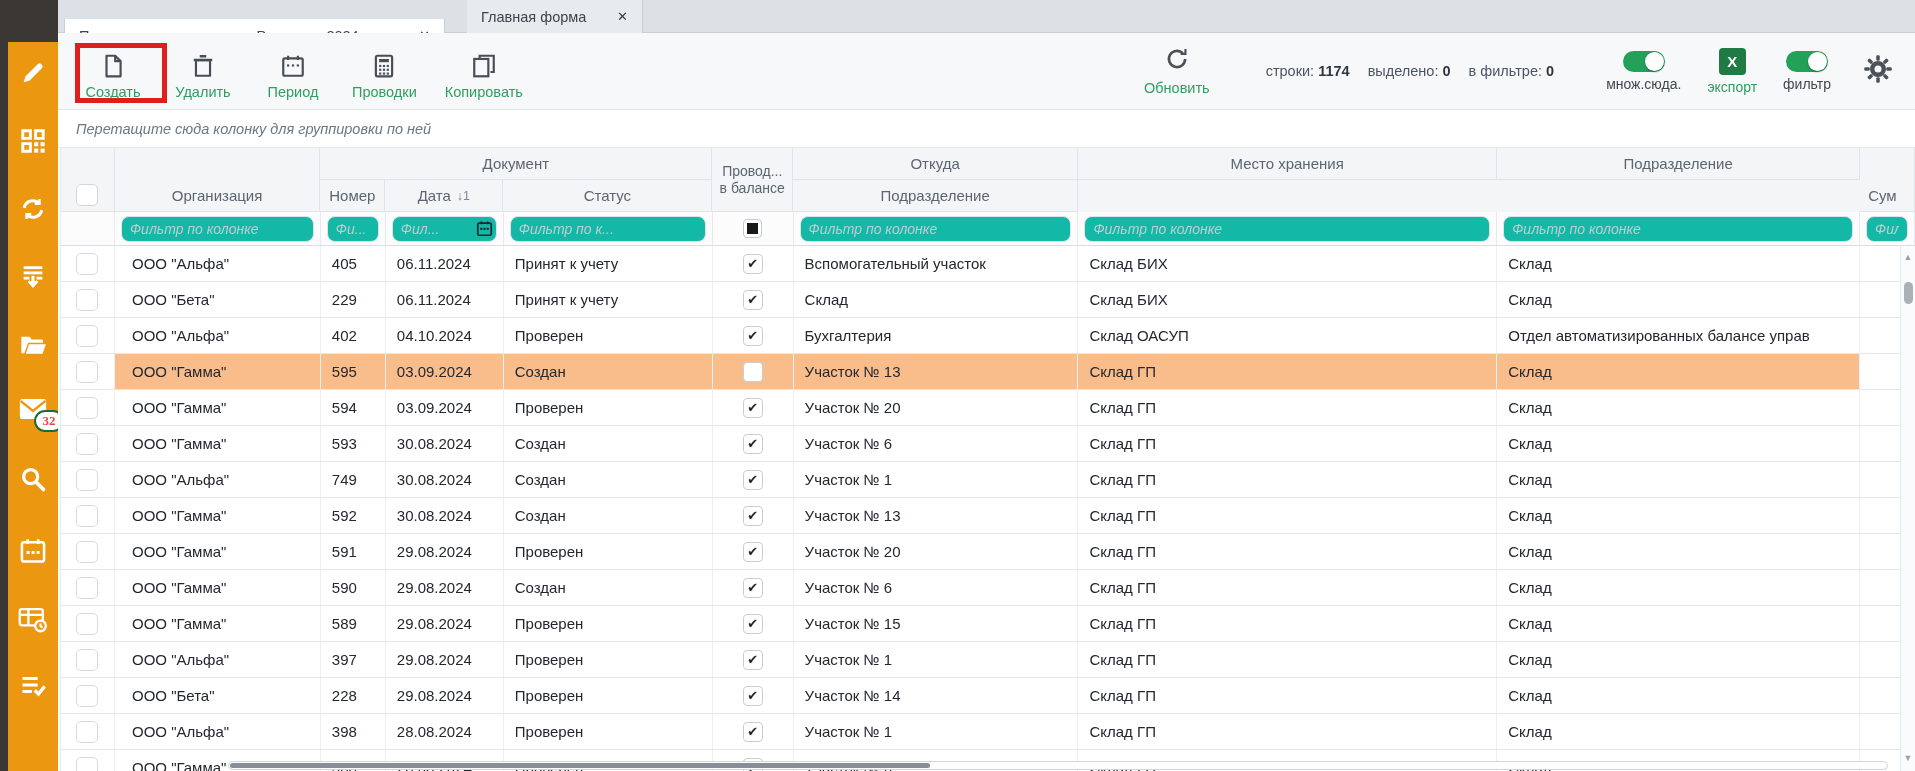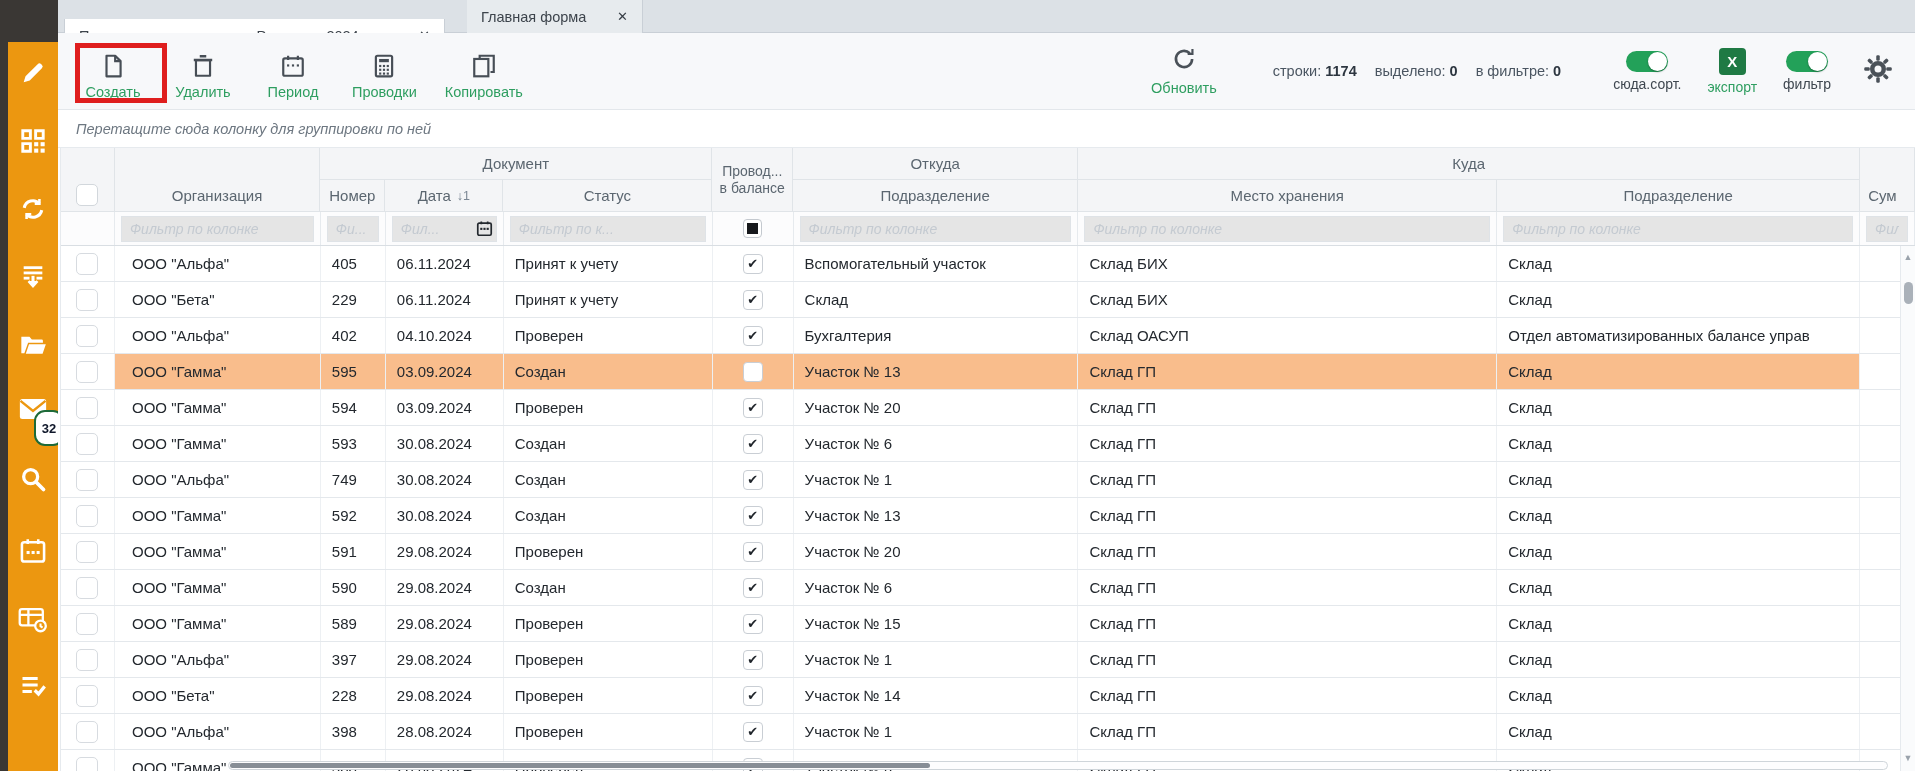--- a/index.html
+++ b/index.html
@@ -6,23 +6,23 @@
   html,body { width:1915px; height:771px; overflow:hidden; background:#fff;
     font-family:"Liberation Sans","DejaVu Sans",sans-serif; }
   .app { position:relative; width:1915px; height:771px; overflow:hidden; background:#fff; }
 
   
   .dark-rail { position:absolute; left:0; top:0; width:8px; height:771px; background:#3a3734; }
   .sidebar { position:absolute; left:8px; top:0; width:50px; height:771px; background:#ec9710; }
   .sidebar-corner { position:absolute; left:8px; top:0; width:50px; height:42px; background:#3a3734; }
   .side-ic { position:absolute; left:0; width:50px; height:34px; display:flex; align-items:center; justify-content:center; }
   .side-ic svg { display:block; }
-  .mail-badge { position:absolute; left:26px; top:18px; min-width:30px; height:36px; background:#fff;
-    border:2px solid #1d6a38; border-radius:11px; color:#0f172a; font-weight:bold; font-size:13px;
-    display:flex; align-items:center; justify-content:center; padding:0 4px; }
+  .mail-badge { position:absolute; left:26px; top:18px; min-width:30px; height:22px; background:#fff;
+    border:2px solid #1d6a38; border-radius:11px; color:#ef4444; font-weight:bold; font-size:13px;
+    display:flex; align-items:center; justify-content:center; padding:0 4px;font-family:Liberation Serif, serif; }
 
   
   .content { position:absolute; left:58px; top:0; width:1857px; height:771px; background:#fff; }
 
   
   .tabbar { position:absolute; left:0; top:0; width:1857px; height:33px; background:#dce1e6; border-bottom:1px solid #c9cfd6; }
   .tab { position:absolute; top:0; height:33px; display:flex; align-items:center; gap:14px; padding:0 14px;
     font-size:14.5px; color:#3d444c; border-right:1px solid #c9cfd6; }
   .tab.active { left:6px; width:381px; background:#ffffff; border-left:1px solid #c9cfd6;margin-top:19px; }
   .tab.inactive { left:409px; width:176px; background:#e7ebee; }
@@ -69,22 +69,22 @@
   .hcell { display:flex; align-items:center; justify-content:center; gap:6px; font-size:15px; color:#5b6670;
     border-right:1px solid #e0e4e8; border-bottom:1px solid #e0e4e8; background:#f4f5f7; }
   .hlabel-low { margin-top:auto; height:32px; display:flex; align-items:center; justify-content:center; font-size:15px; color:#5b6670; }
   .hlabel-left { justify-content:flex-start; padding-left:8px; }
   .post-label { margin:auto; text-align:center; font-size:14px; color:#5b6670; line-height:17px; }
   .sort-ind { font-size:12.5px; color:#7b8794; }
   .selall { width:22px; height:22px; border:1px solid #d2d7dc; border-radius:5px; background:#fff; margin:auto auto 5px auto; cursor:pointer; }
 
   .tfilter { display:flex; height:34px; background:#fcfcfd; border-bottom:1px solid #d9dee3; }
   .fcell { border-right:1px solid #e6eaee; display:flex; align-items:center; justify-content:center; position:relative; }
-  .fcell input { width:calc(100% - 12px); height:26px; border:1px solid #dfe3e7; border-radius:0;
-    padding:0 8px; font-size:14px; font-style:italic; color:#444; background:#e5e5e5; outline:none;
+  .fcell input { width:calc(100% - 12px); height:26px; border:1px solid #dfe3e7; border-radius:8px;
+    padding:0 8px; font-size:14px; font-style:italic; color:#444; background:#14b8a6; outline:none;
     font-family:"Liberation Sans","DejaVu Sans",sans-serif; }
   .fcell input::placeholder { color:#c4cad1; opacity:1; }
   .fcell.withcal input { padding-right:28px; }
   .fcell .cal { position:absolute; right:10px; top:8px; cursor:pointer; }
   .indet { width:19px; height:19px; border:1px solid #c4c9cf; border-radius:4px; background:#fff;
     display:flex; align-items:center; justify-content:center; cursor:pointer; }
   .indet .sq { width:11px; height:11px; background:#17191c; }
 
   .tbody .row { display:flex; height:36px; border-bottom:1px solid #e4e8ec; background:#fff; }
   .cell { display:flex; align-items:center; border-right:1px solid #edf0f3; font-size:15px; color:#23282e;
@@ -278,21 +278,21 @@
         </div>
         <div class="stats">
           <span><span>строки:</span> <b>1174</b></span>
           <span><span>выделено:</span> <b>0</b></span>
           <span><span>в фильтре:</span> <b>0</b></span>
         </div>
         <div class="switchblk">
           <div class="toggle">
               <div class="knob"></div>
             </div>
-          <span class="lbl">сюда.сорт.</span>
+          <span class="lbl">множ.сюда.</span>
         </div>
         <div class="switchblk">
           <div class="xl-icon">X</div>
           <span class="lbl green">экспорт</span>
         </div>
         <div class="switchblk">
           <div class="toggle">
               <div class="knob"></div>
             </div>
           <span class="lbl">фильтр</span>
@@ -342,21 +342,20 @@
         <div class="hcol c-post">
           <div class="post-label"><span>Провод...</span><br><span>в балансе</span></div>
         </div>
         <div class="hgroup" style="width:285px">
           <div class="gcell" style="width:285px">Откуда</div>
           <div class="hrow">
             <div class="hcell c-from">Подразделение</div>
           </div>
         </div>
         <div class="hgroup" style="width:782px">
-          <div class="gcell" style="width:782px">Куда</div>
           <div class="hrow">
             <div class="hcell c-stor">Место хранения</div>
             <div class="hcell c-to">Подразделение</div>
           </div>
         </div>
         <div class="hcol c-sum">
           <span class="hlabel-low hlabel-left">Сум</span>
         </div>
       </div>
 

